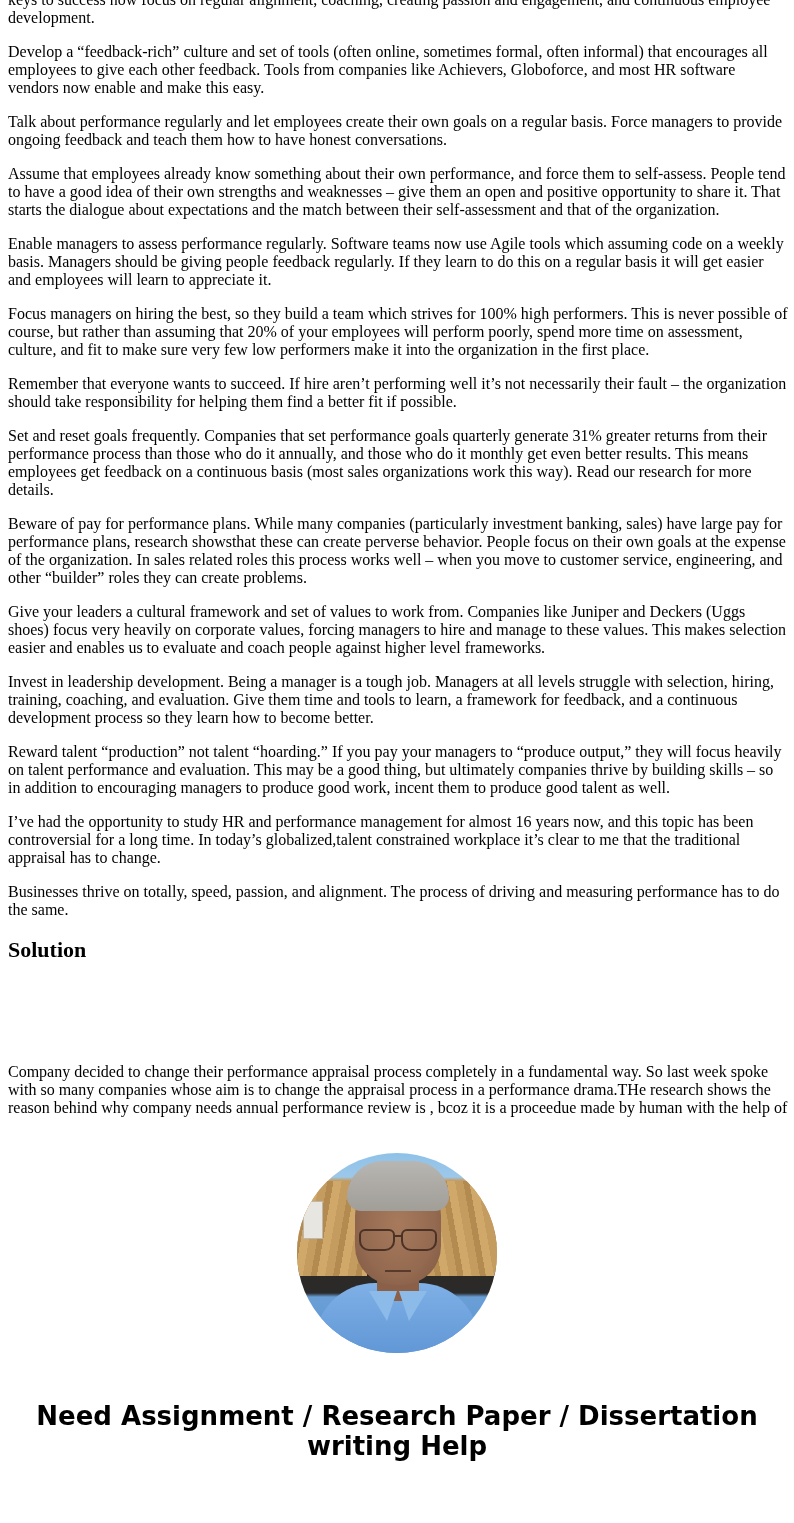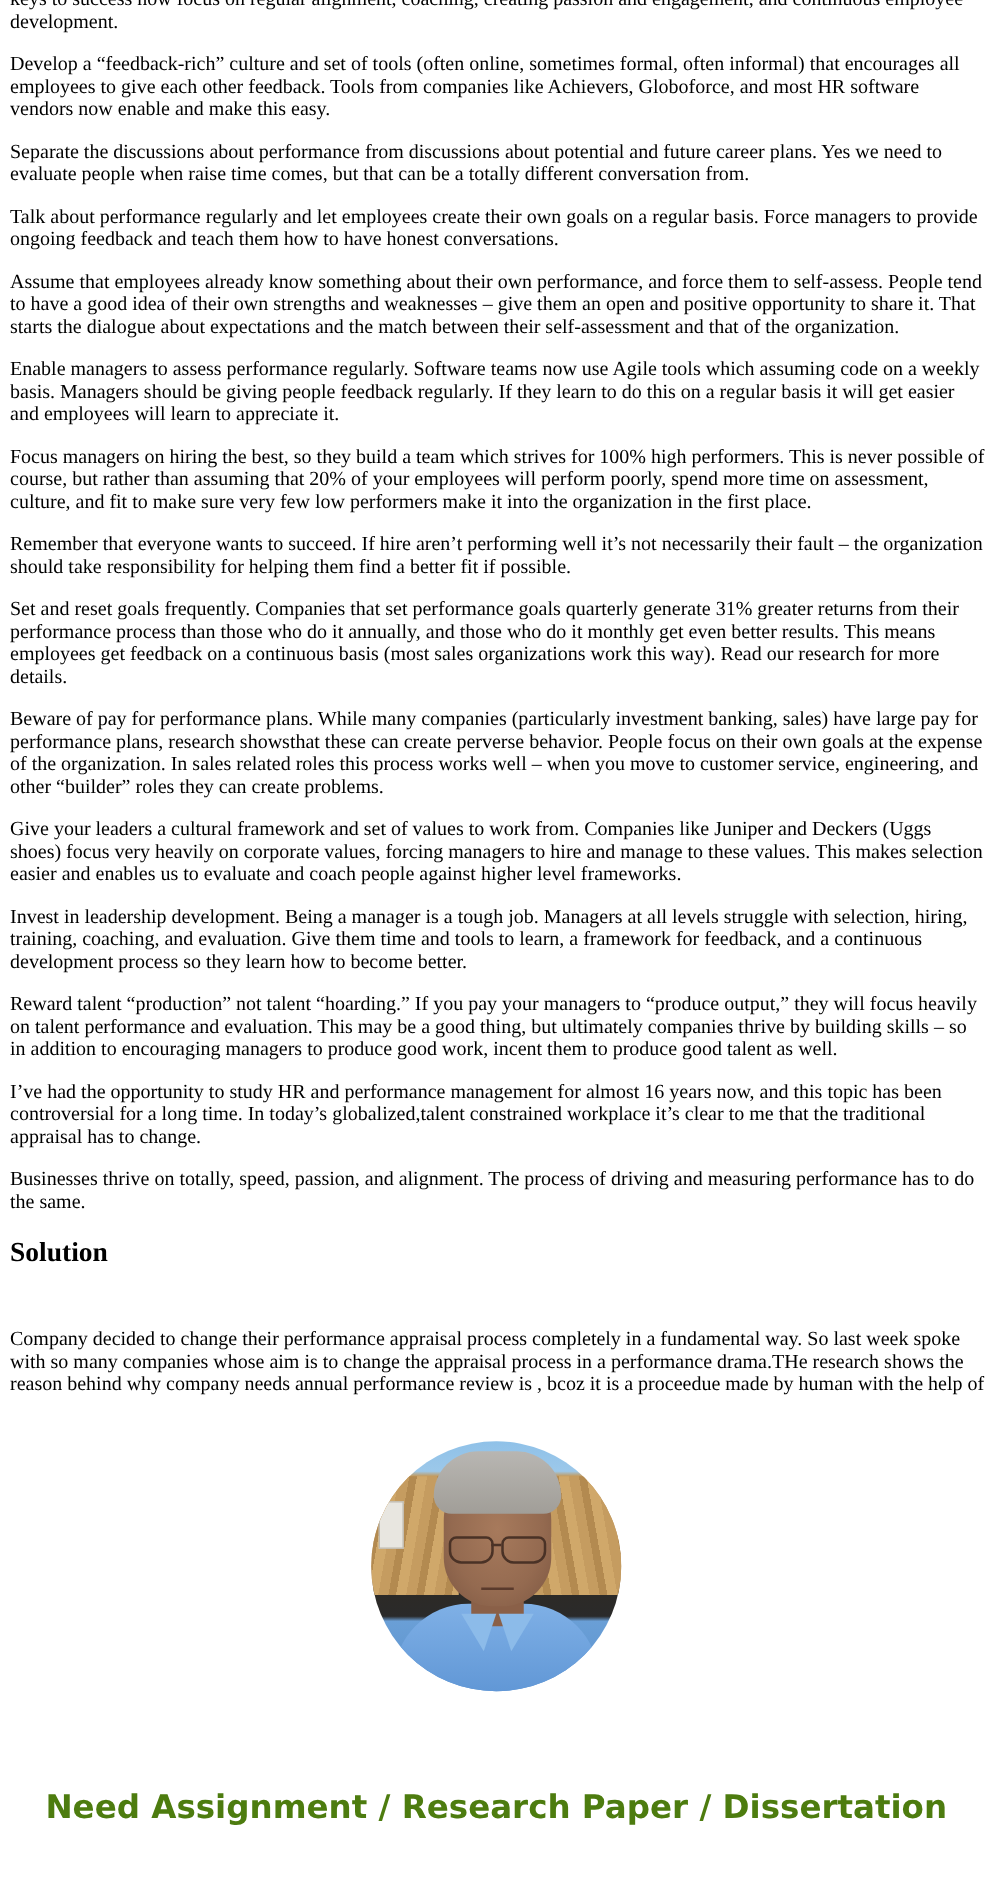--- a/index.html
+++ b/index.html
@@ -107,38 +107,37 @@
     }
     .avatar .glass-l { left: 62px; }
     .avatar .glass-r { left: 104px; }
     .avatar .glass-bridge {
       position: absolute; left: 96px; top: 82px; width: 8px; height: 2px; background: #4a3226;
     }
     .avatar .mouth {
       position: absolute; left: 88px; top: 117px; width: 26px; height: 2px; background: #5a3a2c;
     }
     .cta-text {
-      margin-top: 78px;
+      margin-top: 48px;
       font-family: "DejaVu Sans", "Liberation Sans", sans-serif;
       font-weight: bold;
       font-size: 26px;
       line-height: 30px;
-      color: #4d7c0f;
+      color: #000000;
     }
     .cta-text div {
       margin: 0;
     }
   </style>
 </head>
 <body>
 
 <div class="content">
   <p>keys to success now focus on regular alignment, coaching, creating passion and engagement, and continuous employee development.</p>
   <p>Develop a “feedback-rich” culture and set of tools (often online, sometimes formal, often informal) that encourages all employees to give each other feedback. Tools from companies like Achievers, Globoforce, and most HR software vendors now enable and make this easy.</p>
-  <p>Separate the discussions about performance from discussions about potential and future career plans. Yes we need to evaluate people when raise time comes, but that can be a totally different conversation from.</p>
   <p>Talk about performance regularly and let employees create their own goals on a regular basis. Force managers to provide ongoing feedback and teach them how to have honest conversations.</p>
   <p>Assume that employees already know something about their own performance, and force them to self-assess. People tend to have a good idea of their own strengths and weaknesses – give them an open and positive opportunity to share it. That starts the dialogue about expectations and the match between their self-assessment and that of the organization.</p>
   <p>Enable managers to assess performance regularly. Software teams now use Agile tools which assuming code on a weekly basis. Managers should be giving people feedback regularly. If they learn to do this on a regular basis it will get easier and employees will learn to appreciate it.</p>
   <p>Focus managers on hiring the best, so they build a team which strives for 100% high performers. This is never possible of course, but rather than assuming that 20% of your employees will perform poorly, spend more time on assessment, culture, and fit to make sure very few low performers make it into the organization in the first place.</p>
   <p>Remember that everyone wants to succeed. If hire aren’t performing well it’s not necessarily their fault – the organization should take responsibility for helping them find a better fit if possible.</p>
   <p>Set and reset goals frequently. Companies that set performance goals quarterly generate 31% greater returns from their performance process than those who do it annually, and those who do it monthly get even better results. This means employees get feedback on a continuous basis (most sales organizations work this way). Read our research for more details.</p>
   <p>Beware of pay for performance plans. While many companies (particularly investment banking, sales) have large pay for performance plans, research showsthat these can create perverse behavior. People focus on their own goals at the expense of the organization. In sales related roles this process works well – when you move to customer service, engineering, and other “builder” roles they can create problems.</p>
   <p>Give your leaders a cultural framework and set of values to work from. Companies like Juniper and Deckers (Uggs shoes) focus very heavily on corporate values, forcing managers to hire and manage to these values. This makes selection easier and enables us to evaluate and coach people against higher level frameworks.</p>
   <p>Invest in leadership development. Being a manager is a tough job. Managers at all levels struggle with selection, hiring, training, coaching, and evaluation. Give them time and tools to learn, a framework for feedback, and a continuous development process so they learn how to become better.</p>
   <p>Reward talent “production” not talent “hoarding.” If you pay your managers to “produce output,” they will focus heavily on talent performance and evaluation. This may be a good thing, but ultimately companies thrive by building skills – so in addition to encouraging managers to produce good work, incent them to produce good talent as well.</p>
@@ -162,14 +161,15 @@
     <div class="collar-r"></div>
     <div class="face"></div>
     <div class="hair"></div>
     <div class="glass-l"></div>
     <div class="glass-r"></div>
     <div class="glass-bridge"></div>
     <div class="mouth"></div>
   </div>
   <div class="cta-text">
     <div>Need Assignment / Research Paper / Dissertation</div>
+    <div>writing Help</div>
   </div>
 </div>
 
 </body></html>

